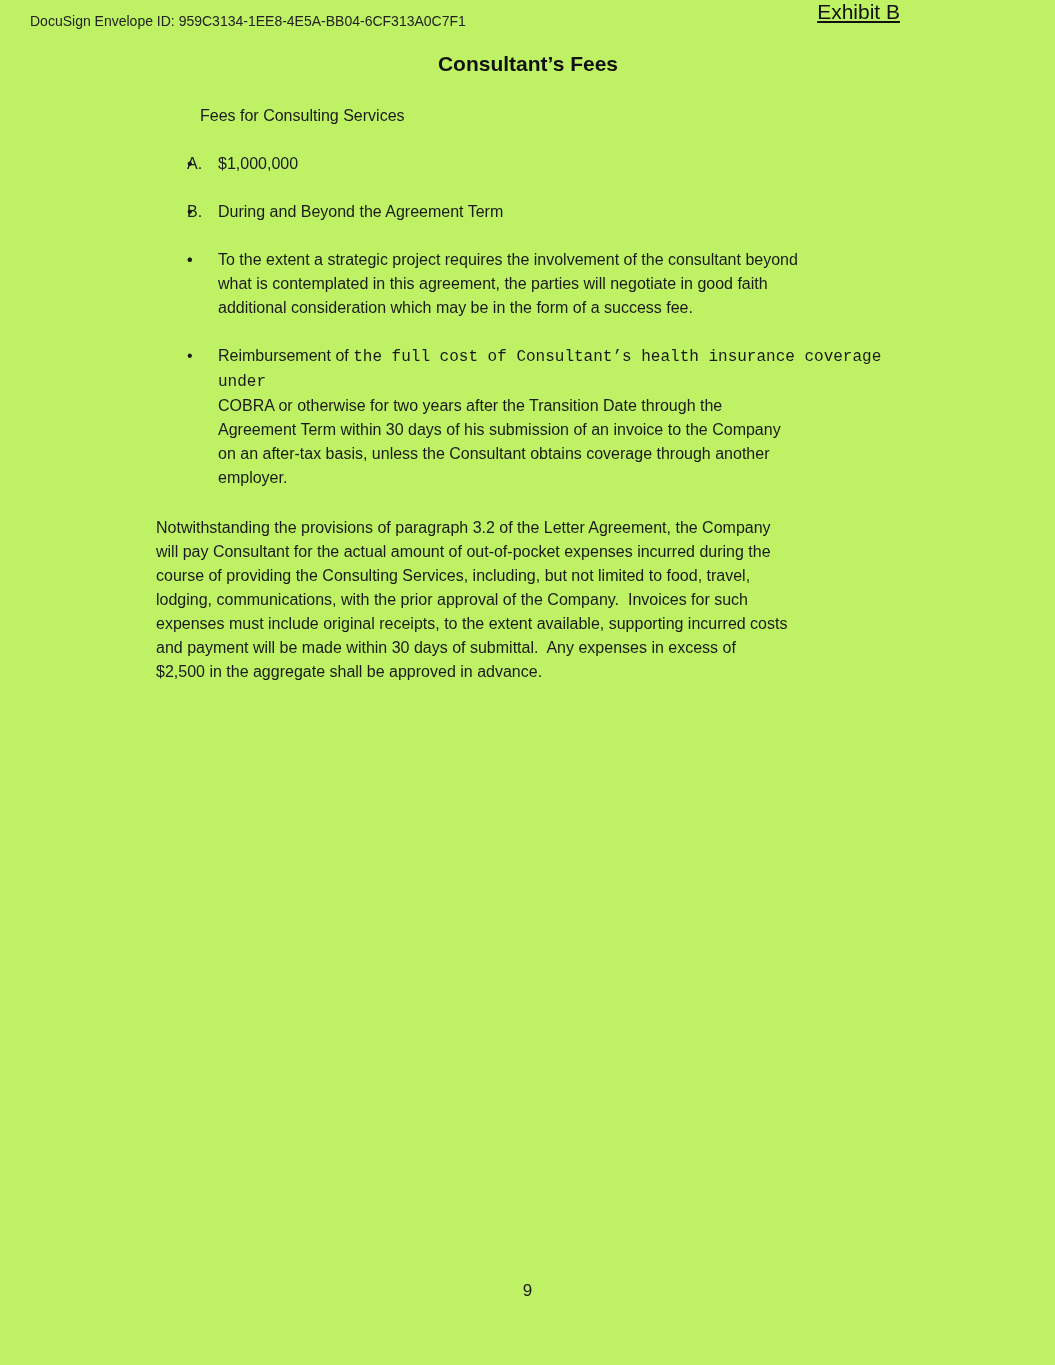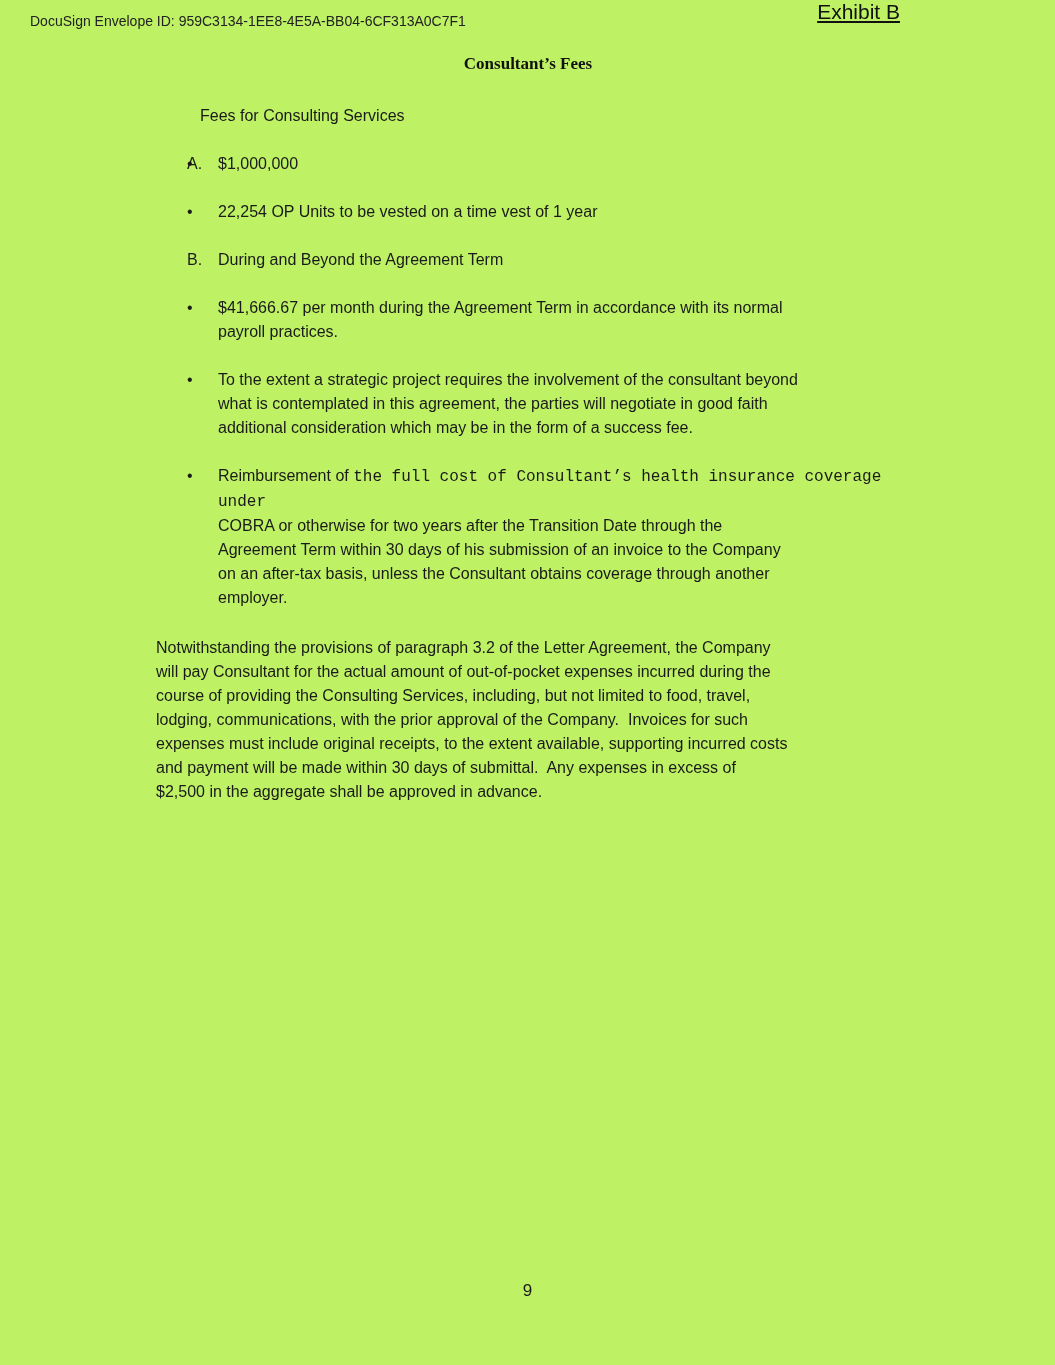--- a/index.html
+++ b/index.html
@@ -69,23 +69,23 @@
   .exhibit-label {
     text-align: right;
     font-size: 21px;
     line-height: 24px;
     text-decoration: underline;
     color: #111111;
   }
   .doc-title {
     margin-top: 28px;
     text-align: center;
-    font-family: Liberation Serif, serif;
+    font-family: Liberation Sans, sans-serif;
     font-weight: bold;
-    font-size: 17px;
+    font-size: 21px;
     line-height: 24px;
     color: #111111;
   }
   .body-text, .li-text, .marker {
     font-size: 16px;
     line-height: 24px;
     white-space: pre-wrap;
     color: #1a1a1a;
   }
   .section-heading { margin-top: 28px; margin-left: 44px; }
@@ -136,32 +136,29 @@
       <span class="marker">A.</span>
     </div>
 
     <div class="li">
       <span class="marker">•</span>
       <span class="li-text">$1,000,000</span>
     </div>
 
     <div class="li">
       <span class="marker">•</span>
-      <span class="li-text">22,254 OP Units to be vested on a time vest of 1 year</span>
     </div>
 
     <div class="li">
       <span class="marker">B.</span>
       <span class="li-text">During and Beyond the Agreement Term</span>
     </div>
 
     <div class="li">
       <span class="marker">•</span>
-      <span class="li-text">$41,666.67 per month during the Agreement Term in accordance with its normal
-payroll practices.</span>
     </div>
 
     <div class="li">
       <span class="marker">•</span>
       <span class="li-text">To the extent a strategic project requires the involvement of the consultant beyond
 what is contemplated in this agreement, the parties will negotiate in good faith
 additional consideration which may be in the form of a success fee.</span>
     </div>
 
     <div class="li">

